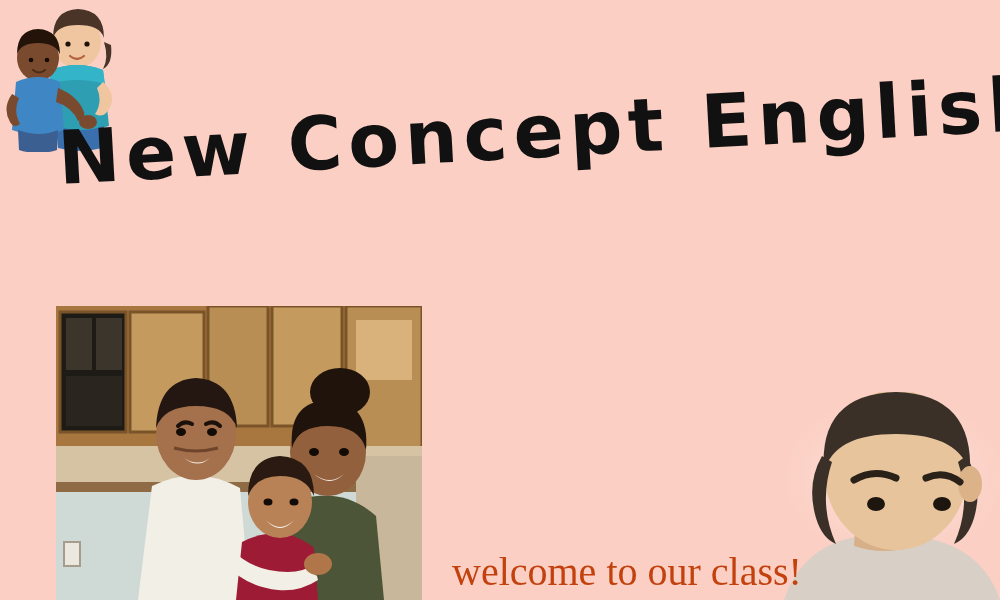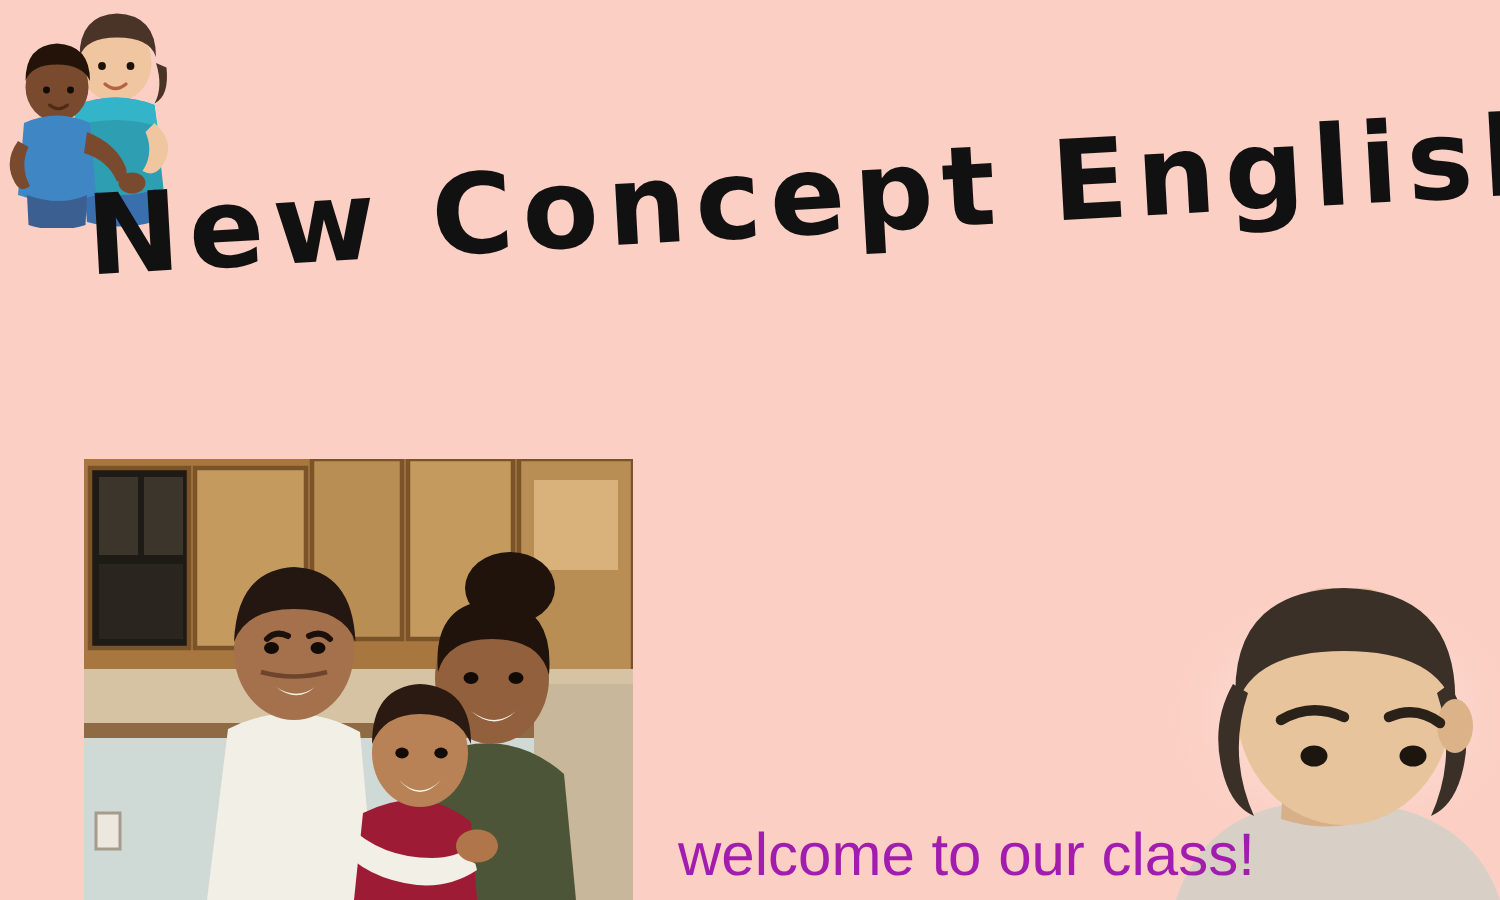--- a/index.html
+++ b/index.html
@@ -62,23 +62,23 @@
     inset: 0;
     background:
       linear-gradient(180deg, #7d5f45 0%, #9d7a58 22%, #c9a67e 46%, #b98f66 70%, #6d4e35 100%);
   }
 
   
   #caption {
     position: absolute;
     left: 452px;
     top: 548px;
-    font-family: Liberation Sans, sans-serif;
+    font-family: Liberation Serif, serif;
     font-size: 40px;
-    color: #a21caf;
+    color: #c2410c;
     white-space: nowrap;
     letter-spacing: 0px;
   }
 
   
   #avatar-clipart {
     position: absolute;
     right: 0px;
     top: 392px;
     width: 270px;

